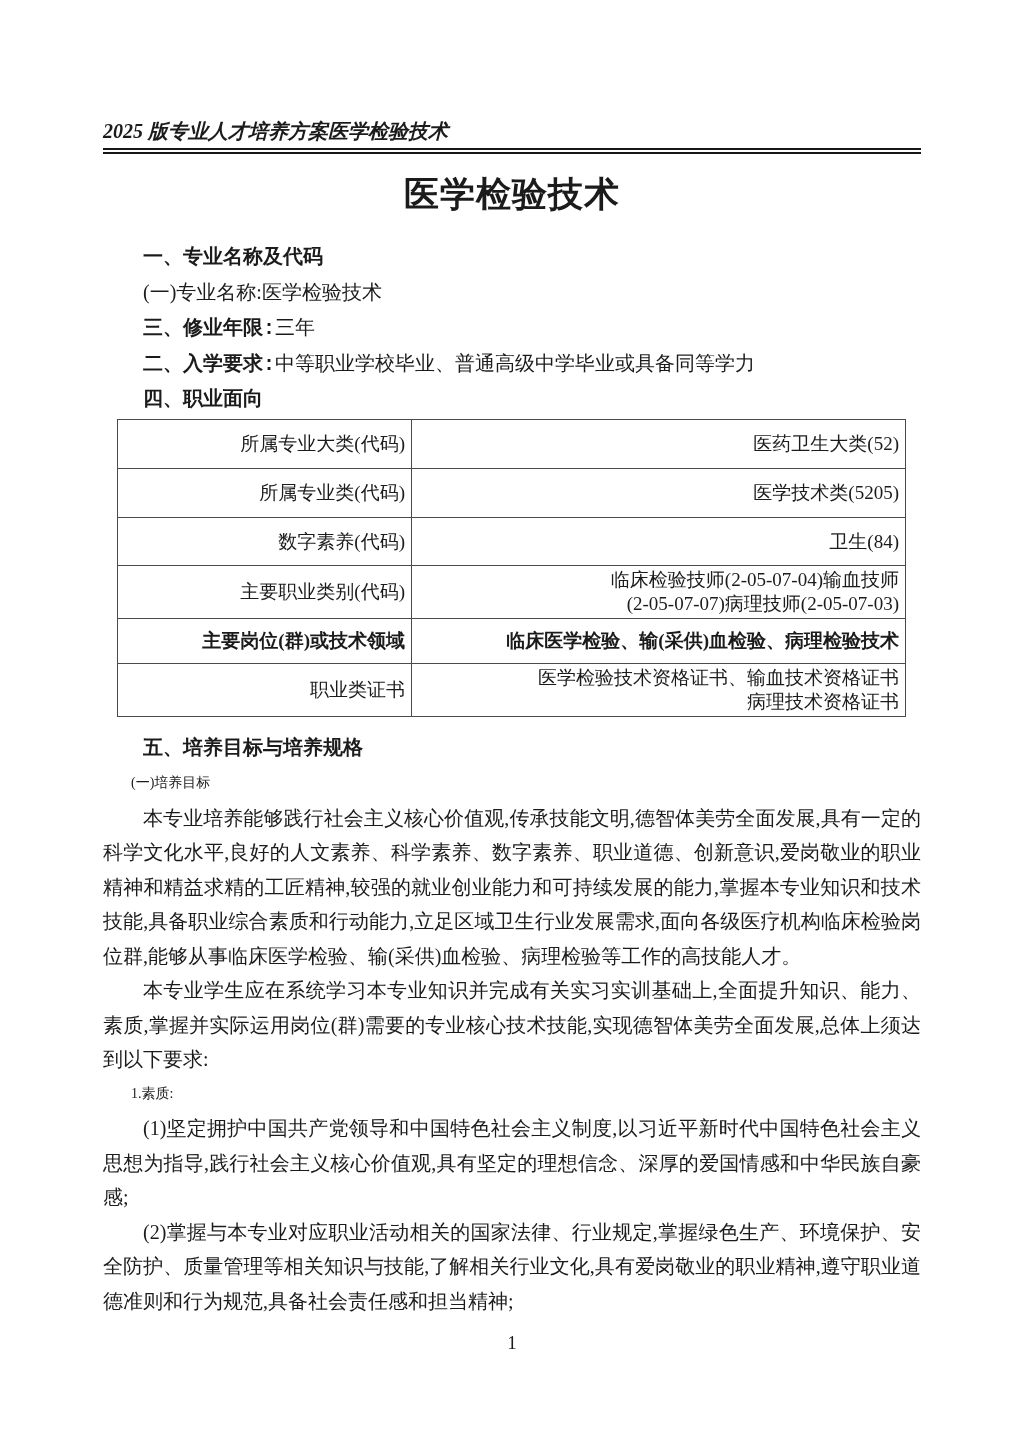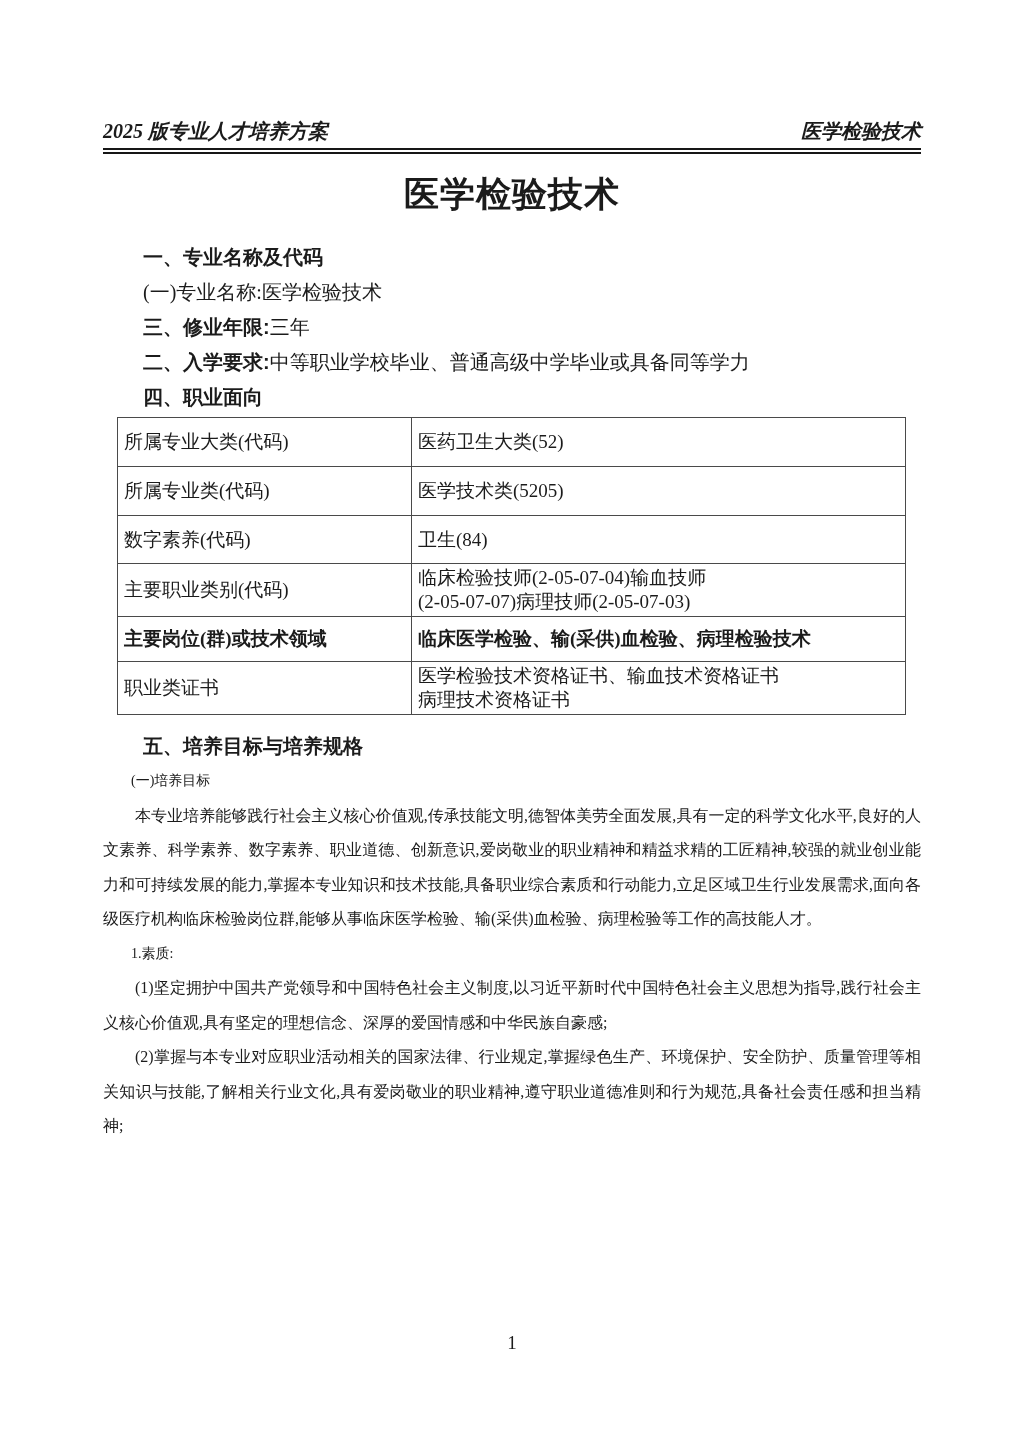--- a/index.html
+++ b/index.html
@@ -20,21 +20,20 @@
 
   
   .header-block {
     position: absolute;
     top: 118px;
     left: 103px;
     width: 818px;
   }
   .header-row {
     display: flex;
-    justify-content: space-between;
     align-items: baseline;
     font-family: "Liberation Serif", serif;
     font-style: italic;
     font-weight: bold;
     font-size: 20px;
     line-height: 26px;
   }
   .double-rule {
     margin-top: 4px;
     height: 2px;
@@ -58,40 +57,40 @@
     line-height: 47px;
     letter-spacing: 1px;
   }
 
   .toc-line {
     line-height: 35px;
     font-size: 20px;
     text-indent: 2em;
   }
   .h-sans {
-    font-family: Liberation Sans, sans-serif;
+    font-family: Liberation Mono, monospace;
     font-weight: bold;
   }
   .t-serif {
     font-family: Liberation Serif, serif;
     font-weight: normal;
   }
 
   
   table.career {
     margin: 2px 0 0 14px;
     width: 789px;
     border-collapse: collapse;
     table-layout: fixed;
   }
   table.career td {
     border: 1px solid #4a4a4a;
     font-size: 19px;
     line-height: 24px;
-    text-align: left;
+    text-align: right;
     vertical-align: middle;
     padding: 2px 6px;
   }
   td.cell-label { width: 281px; }
   td.cell-value { white-space: pre-line; }
   tr.r1 { height: 49px; }
   tr.r2 { height: 49px; }
   tr.r3 { height: 48px; }
   tr.r4 { height: 52px; }
   tr.r5 { height: 45px; font-weight: bold; }
@@ -104,21 +103,21 @@
     font-size: 20px;
     text-indent: 2em;
   }
   .sub-line {
     line-height: 34.5px;
     font-size: 14px;
     text-indent: 2em;
   }
   p.body-para {
     margin: 0;
-    font-size: 16px;
+    font-size: 20px;
     line-height: 34.5px;
     text-align: justify;
     text-indent: 2em;
   }
 
   
   .page-number {
     position: absolute;
     top: 1332px;
     left: 0;
@@ -178,20 +177,21 @@
           <td class="cell-label">职业类证书</td>
           <td class="cell-value">医学检验技术资格证书、输血技术资格证书
 病理技术资格证书</td>
         </tr>
       </tbody>
     </table>
 
     <div class="sec5-heading h-sans">五、培养目标与培养规格</div>
     <div class="sub-line t-serif">(一)培养目标</div>
     <p class="body-para">本专业培养能够践行社会主义核心价值观,传承技能文明,德智体美劳全面发展,具有一定的科学文化水平,良好的人文素养、科学素养、数字素养、职业道德、创新意识,爱岗敬业的职业精神和精益求精的工匠精神,较强的就业创业能力和可持续发展的能力,掌握本专业知识和技术技能,具备职业综合素质和行动能力,立足区域卫生行业发展需求,面向各级医疗机构临床检验岗位群,能够从事临床医学检验、输(采供)血检验、病理检验等工作的高技能人才。</p>
+    <p class="body-para">本专业学生应在系统学习本专业知识并完成有关实习实训基础上,全面提升知识、能力、素质,掌握并实际运用岗位(群)需要的专业核心技术技能,实现德智体美劳全面发展,总体上须达到以下要求:</p>
     <div class="sub-line t-serif">1.素质:</div>
     <p class="body-para">(1)坚定拥护中国共产党领导和中国特色社会主义制度,以习近平新时代中国特色社会主义思想为指导,践行社会主义核心价值观,具有坚定的理想信念、深厚的爱国情感和中华民族自豪感;</p>
     <p class="body-para">(2)掌握与本专业对应职业活动相关的国家法律、行业规定,掌握绿色生产、环境保护、安全防护、质量管理等相关知识与技能,了解相关行业文化,具有爱岗敬业的职业精神,遵守职业道德准则和行为规范,具备社会责任感和担当精神;</p>
 
   </div>
 
   <div class="page-number">1</div>
 
 </div>
 

